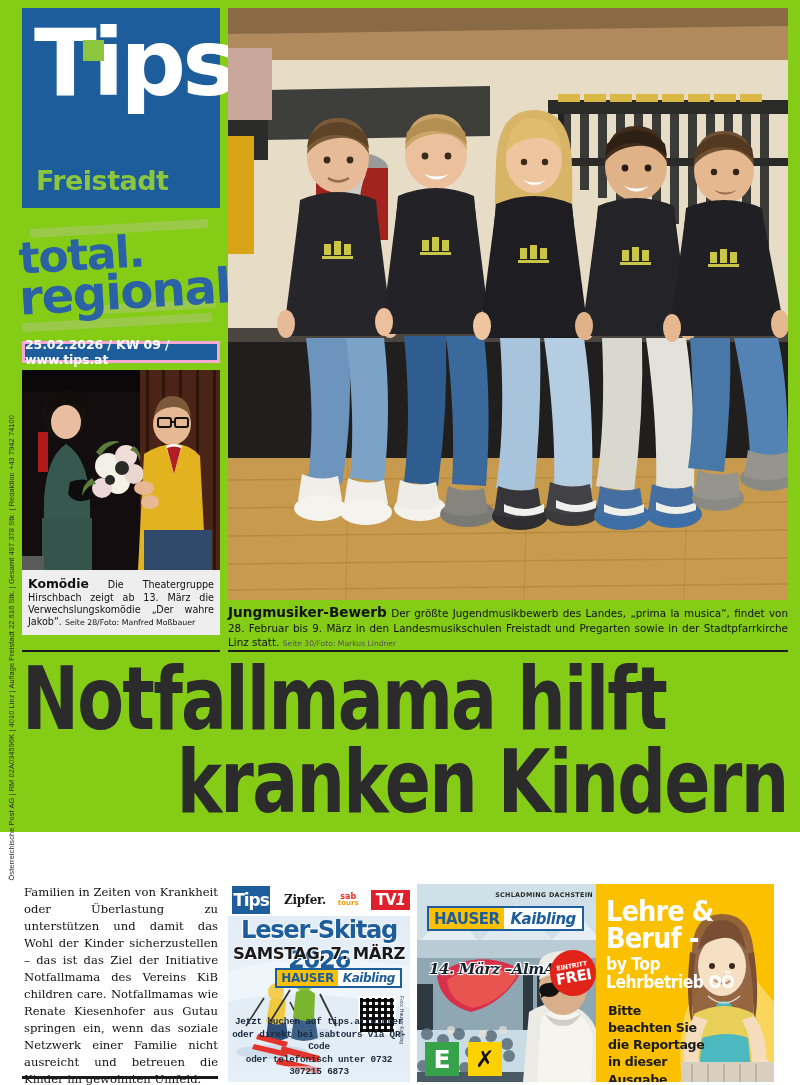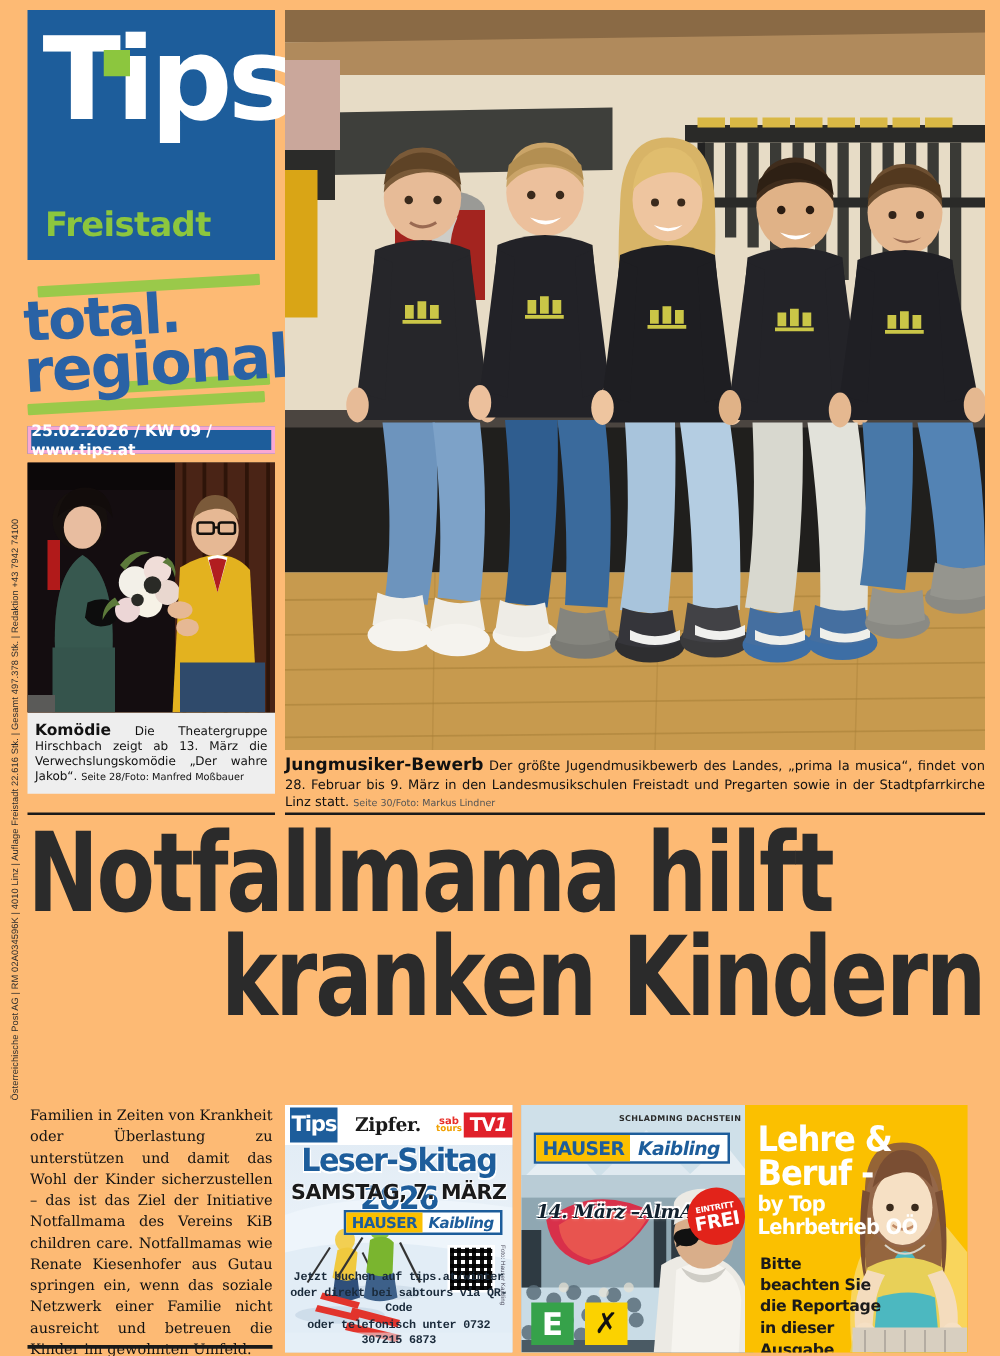--- a/index.html
+++ b/index.html
@@ -9,22 +9,22 @@
     height: 1085px;
     background: #ffffff;
     font-family: "Liberation Sans", sans-serif;
     overflow: hidden;
     position: relative;
   }
 
   .page {
     position: relative;
     width: 800px;
-    height: 1085px;
-    background: #fdba74;
+    height: 832px;
+    background: #84cc16;
   }
 
   
   .postal-strip {
     position: absolute;
     left: 0; top: 360px;
     width: 22px; height: 520px;
     display: flex; align-items: flex-end; justify-content: center;
   }
   .postal-strip span {
@@ -234,21 +234,21 @@
     position: absolute; left: 0; top: 0; width: 100%; height: 32px;
     background: #ffffff;
     display: flex; align-items: center;
   }
   .tips-mini {
     width: 38px; height: 28px; background: #1d5d9b;
     color: #fff; font-family: "DejaVu Sans", sans-serif; font-weight: bold;
     font-size: 17px; display: flex; align-items: center; justify-content: center;
     margin-left: 4px; letter-spacing: -1px; position: relative;
   }
-  .zipfer { font-family: "DejaVu Serif", serif; font-weight: bold; font-size: 15px;
+  .zipfer { font-family: "DejaVu Serif", serif; font-weight: bold; font-size: 12px;
     color: #1a1a1a; margin-left: 14px; letter-spacing: -.3px; }
   .sabtours { margin-left: 12px; font-family: "DejaVu Sans", sans-serif; font-weight: bold;
     font-size: 8px; color: #e8302a; line-height: .9; text-align: center; }
   .sabtours .sab { color:#e8302a; }
   .sabtours .tours { color:#f0a000; font-size:7px; display:block; }
   .tv1 { margin-left: auto; margin-right: 0; background: #e0202a; color: #fff;
     font-family: "DejaVu Sans", sans-serif; font-weight: bold; font-size: 15px;
     padding: 1px 5px; letter-spacing: -1px; }
   .tv1 i { font-style: italic; color: #fff; }
 

